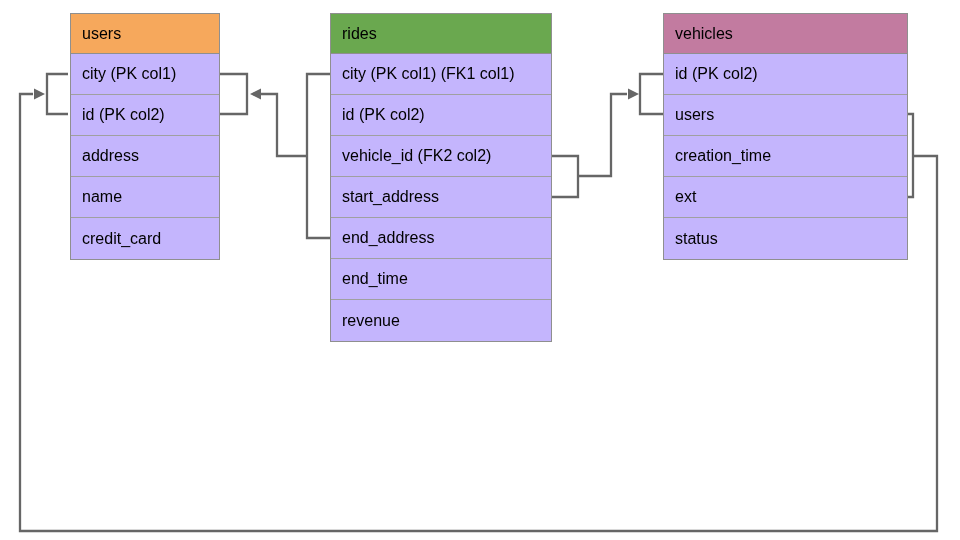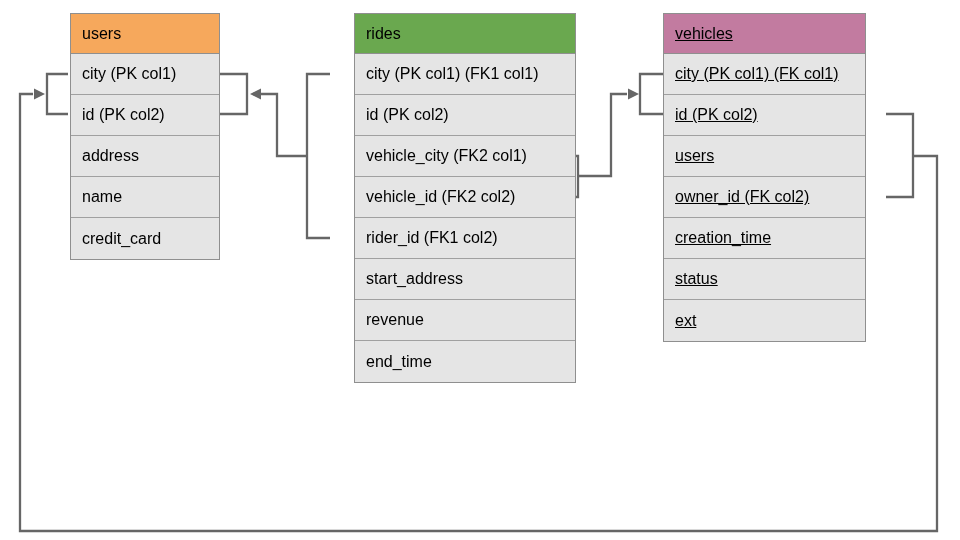--- a/index.html
+++ b/index.html
@@ -27,21 +27,21 @@
     stroke: #666666;
     stroke-width: 2.3;
     stroke-linejoin: miter;
   }
   .connectors polygon {
     fill: #666666;
     stroke: none;
   }
   .er-table {
     position: absolute;
-    background: #e5e5e5;
+    background: #c4b5fd;
     border: 1px solid #8f8f8f;
     box-sizing: border-box;
     color: #000000;
     font-size: 16px;
   }
   .er-header {
     height: 40px;
     display: flex;
     align-items: center;
     padding: 0 11px;
@@ -97,40 +97,37 @@
     <div class="er-header" style="background-color: rgb(246, 168, 92);">users</div>
     <div>
         <div class="er-row">city (PK col1)</div>
         <div class="er-row">id (PK col2)</div>
         <div class="er-row">address</div>
         <div class="er-row">name</div>
         <div class="er-row">credit_card</div>
       </div>
   </div>
 
-  <div class="er-table" style="left:330px; top:13px; width:222px;margin-left:24px;">
+  <div class="er-table" style="left:330px; top:13px; width:222px;">
     <div class="er-header" style="background-color: rgb(106, 168, 79);">rides</div>
     <div>
         <div class="er-row">city (PK col1) (FK1 col1)</div>
         <div class="er-row">id (PK col2)</div>
-        <div class="er-row">vehicle_city (FK2 col1)</div>
         <div class="er-row">vehicle_id (FK2 col2)</div>
-        <div class="er-row">rider_id (FK1 col2)</div>
         <div class="er-row">start_address</div>
+        <div class="er-row">end_address</div>
+        <div class="er-row">end_time</div>
         <div class="er-row">revenue</div>
-        <div class="er-row">end_time</div>
       </div>
   </div>
 
-  <div class="er-table" style="left:663px; top:13px; width:203px;text-decoration:underline;">
+  <div class="er-table" style="left:663px; top:13px; width:245px;">
     <div class="er-header" style="background-color: rgb(194, 123, 160);">vehicles</div>
     <div>
-        <div class="er-row">city (PK col1) (FK col1)</div>
         <div class="er-row">id (PK col2)</div>
         <div class="er-row">users</div>
-        <div class="er-row">owner_id (FK col2)</div>
         <div class="er-row">creation_time</div>
+        <div class="er-row">ext</div>
         <div class="er-row">status</div>
-        <div class="er-row">ext</div>
       </div>
   </div>
 
 </div>
 
 </body></html>

